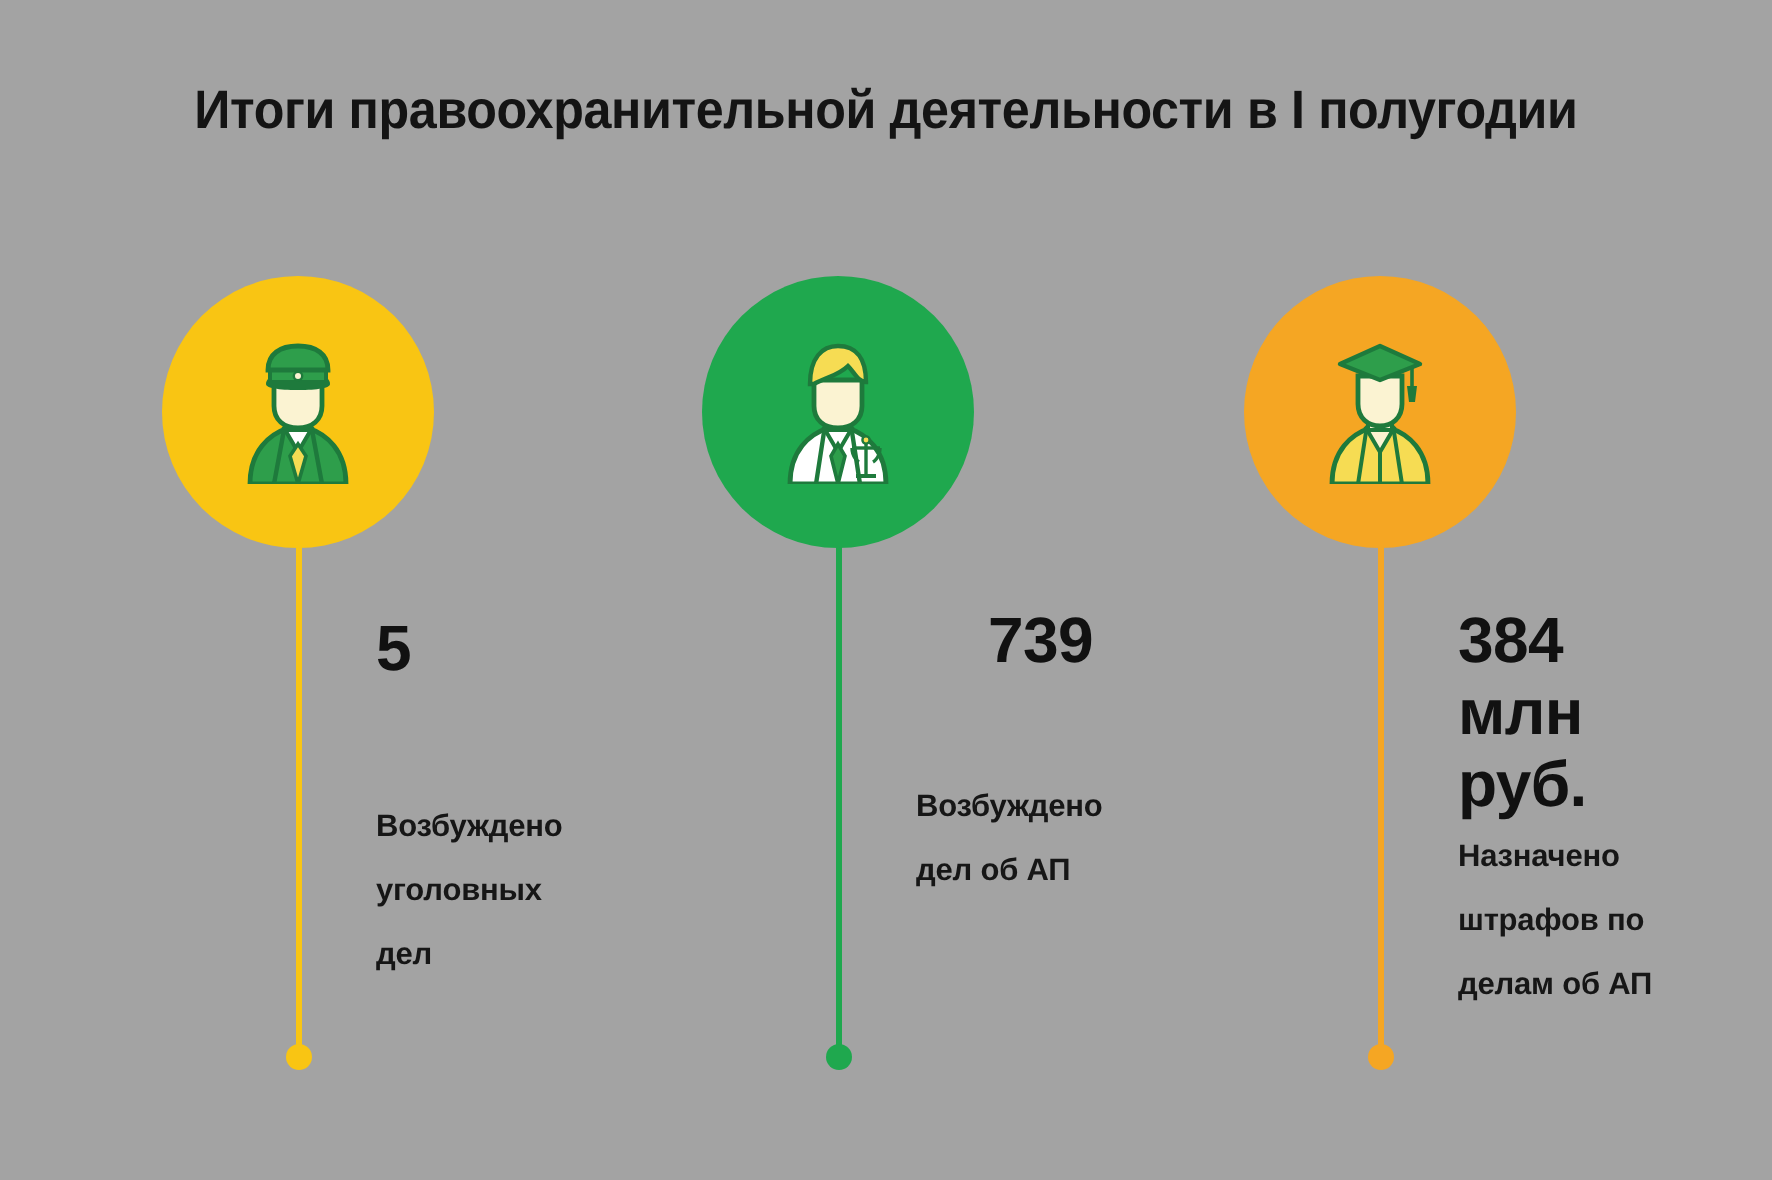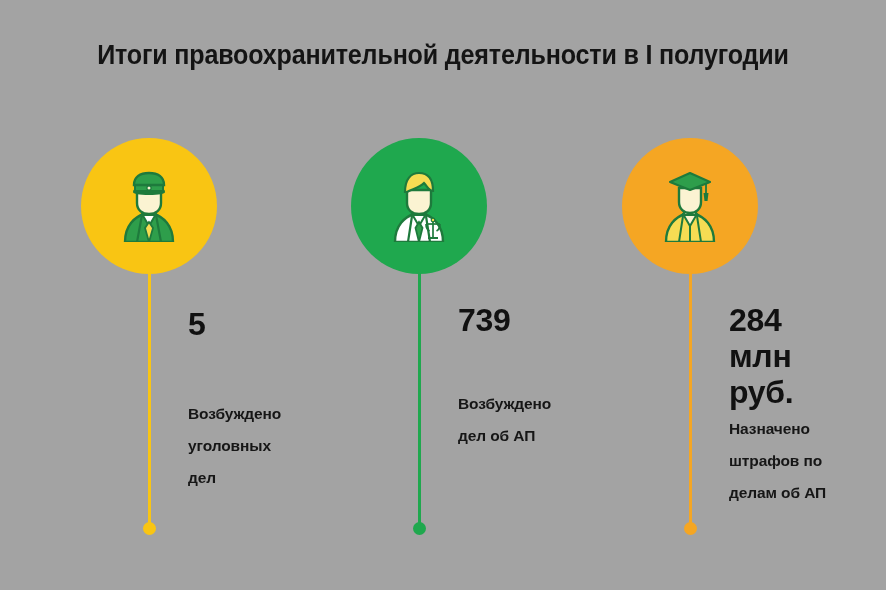--- a/index.html
+++ b/index.html
@@ -102,21 +102,21 @@
     width: 180px;
     font-size: 15.5px;
     font-weight: 700;
     line-height: 2.05;
     color: #161616;
     letter-spacing: -0.1px;
     white-space: pre-line;
   }
 
   
-  .col-2 .stat-value   { top: 303px; }
+  .col-2 .stat-value   { top: 303px; margin-left: 36px; }
   .col-2 .stat-caption { top: 388px; }
   .col-3 .stat-value   { top: 303px; }
   .col-3 .stat-caption { top: 413px; }
 </style>
 </head>
 <body>
 
 <div class="canvas">
 
   <div class="title">Итоги правоохранительной деятельности в I полугодии</div>
@@ -225,21 +225,21 @@
 
           <path d="M34 3 L54 12 L34 20 L14 12 Z" fill="#2E9E4B" stroke="#1E7A3C" stroke-width="2.2" stroke-linejoin="round"></path>
 
           <path d="M50 14 L50 23" stroke="#1E7A3C" stroke-width="1.8" fill="none"></path>
 
           <path d="M47.5 23 L52.5 23 L51.5 31 L48.5 31 Z" fill="#1E7A3C"></path>
         </svg>
       </span>
     </div>
 
-    <div class="stat-value">284
+    <div class="stat-value">384
 млн руб.</div>
 
     <div class="stat-caption">Назначено
 штрафов по
 делам об АП</div>
   </div>
 
 </div>
 
 </body></html>

